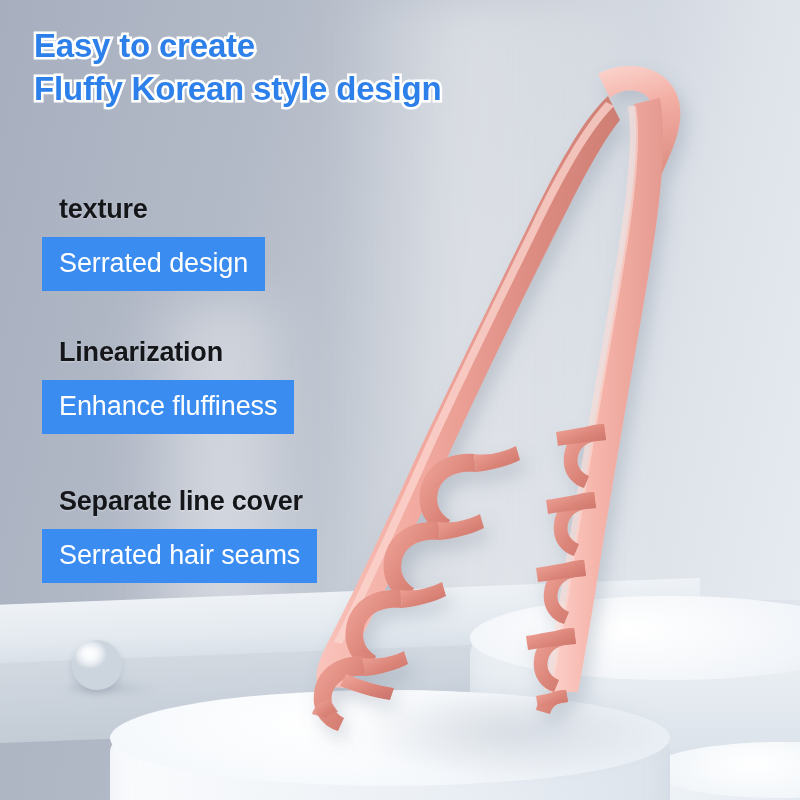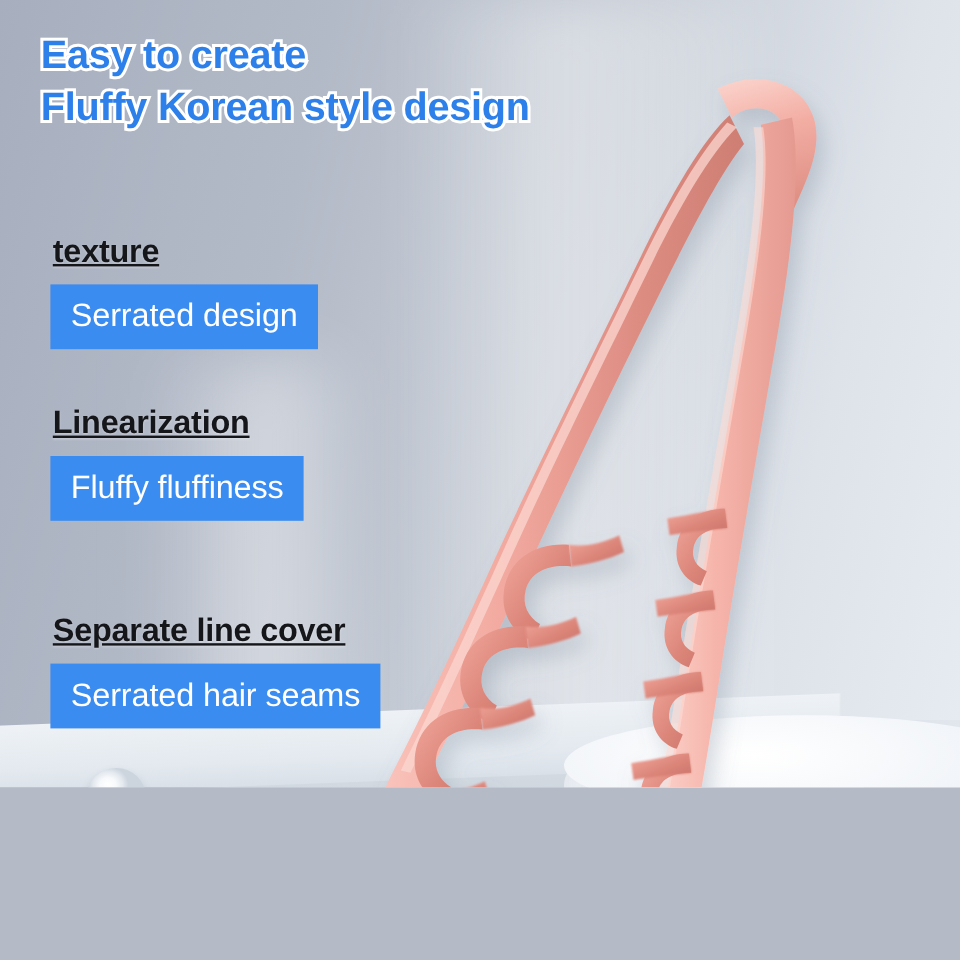--- a/index.html
+++ b/index.html
@@ -3,21 +3,21 @@
 <meta charset="utf-8">
 <style>
   * { margin:0; padding:0; box-sizing:border-box; }
   html,body { width:800px; height:800px; overflow:hidden; }
   body {
     font-family:"Liberation Sans", sans-serif;
     background:#b4bac6;
   }
   #stage {
     position:relative;
-    width:800px; height:656px;
+    width:800px; height:800px;
     overflow:hidden;
     background:
       radial-gradient(120% 95% at 72% 18%, rgba(255,255,255,0.55) 0%, rgba(255,255,255,0.18) 38%, rgba(255,255,255,0) 62%),
       linear-gradient(100deg, #a9b0c0 0%, #b2b9c6 28%, #c3c9d3 52%, #d6dce4 76%, #e2e7ee 100%);
     padding-left: 46px;
   }
 
   
   .scene { position:absolute; inset:0; }
 
@@ -123,37 +123,36 @@
     paint-order:stroke fill;
     white-space:nowrap;
   }
   .headline .l2 { display:block;text-align:center; }
 
   .feature { position:absolute; left:42px; }
   .feature .f-title {
     font-size:27px; font-weight:bold; color:#14161a;
     letter-spacing:-0.2px; white-space:nowrap;
     text-shadow:0 1px 2px rgba(255,255,255,0.35);
-    margin-left:2px;
-    text-decoration:underline;
+    margin-left:17px;
   }
   .badge {
     display:inline-block;
     background:#3a8cf0;
     color:#ffffff;
     font-size:27px;
     letter-spacing:-0.1px;
     padding:11px 17px 12px 17px;
     white-space:nowrap;
     margin-top:12px;
   }
 
   #f1 { top:194px; }
   #f2 { top:337px; }
-  #f3 { top:510px; }
+  #f3 { top:486px; }
 </style>
 </head>
 <body>
 
 <div id="stage">
 
   <div class="scene">
     <div class="backwall"></div>
     <div class="lightcol"></div>
     <div class="lightcol2"></div>
@@ -305,21 +304,21 @@
     <span class="l2">Fluffy Korean style design</span>
   </div>
 
   <div class="feature" id="f1">
     <div class="f-title">texture</div>
     <div class="badge">Serrated design</div>
   </div>
 
   <div class="feature" id="f2">
     <div class="f-title">Linearization</div>
-    <div class="badge">Fluffy fluffiness</div>
+    <div class="badge">Enhance fluffiness</div>
   </div>
 
   <div class="feature" id="f3">
     <div class="f-title">Separate line cover</div>
     <div class="badge">Serrated hair seams</div>
   </div>
 
 </div>
 
 </body></html>

